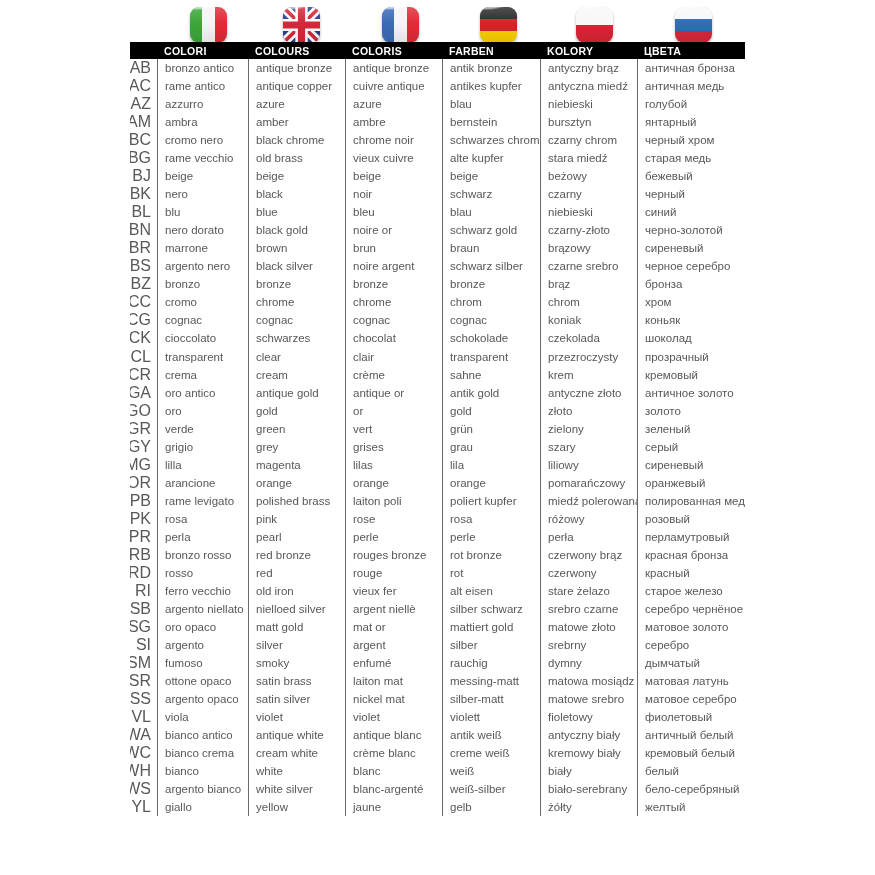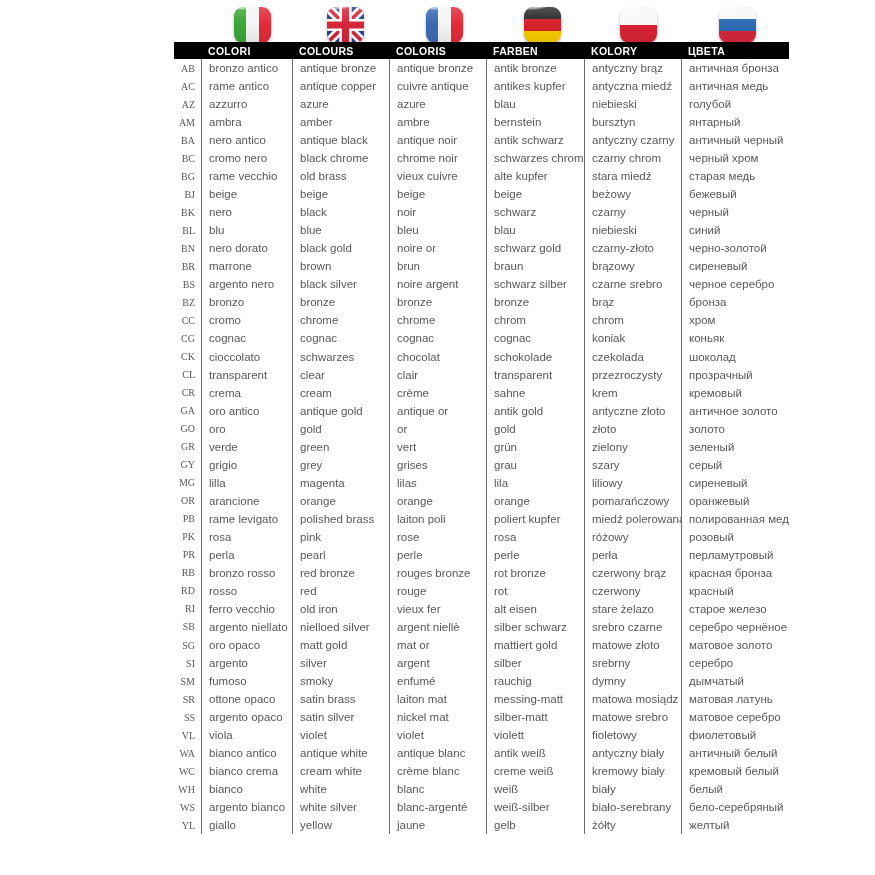--- a/index.html
+++ b/index.html
@@ -2,21 +2,21 @@
 <html><head>
 <meta charset="utf-8">
 <style>
   * { box-sizing: border-box; margin: 0; padding: 0; }
   html, body {
     width: 875px; height: 875px;
     background: #ffffff;
     font-family: "Liberation Sans", sans-serif;
     overflow: hidden;
   }
-  .stage { position: relative; width: 757px; height: 875px; margin-left: 44px; }
+  .stage { position: relative; width: 757px; height: 875px; }
 
   
   .flag {
     position: absolute;
     top: 7px;
     width: 37px; height: 36px;
     border-radius: 9px;
     overflow: hidden;
     box-shadow: 0 2px 3px rgba(0,0,0,.30), inset 0 0 2px rgba(0,0,0,.25);
   }
@@ -70,22 +70,21 @@
     display: flex;
     align-items: center;
     height: 100%;
     padding-left: 7px;
     overflow: hidden;
   }
   .cell.code {
     justify-content: flex-end;
     padding-left: 0;
     padding-right: 6px;
-    font-size: 10px;
-    font-family: Liberation Serif, serif;
+    font-size: 16px;
   }
   .cell.bordered { border-left: 1px solid #6a6a6c; }
 </style>
 </head>
 <body>
 
 <div class="stage">
 
   <div id="flag-it" class="flag">
     <div class="stripes" style="background: linear-gradient(to right, rgb(61, 166, 57) 0px, rgb(61, 166, 57) 33.4%, rgb(245, 245, 245) 33.4%, rgb(245, 245, 245) 66.7%, rgb(226, 43, 56) 66.7%);"></div>
@@ -162,29 +161,20 @@
   <div class="row grid-cols">
     <div class="cell code">AM</div>
     <div class="cell bordered">ambra</div>
     <div class="cell bordered">amber</div>
     <div class="cell bordered">ambre</div>
     <div class="cell bordered">bernstein</div>
     <div class="cell bordered">bursztyn</div>
     <div class="cell bordered">янтарный</div>
   </div>
 
-  <div class="row grid-cols">
-    <div class="cell code">BA</div>
-    <div class="cell bordered">nero antico</div>
-    <div class="cell bordered">antique black</div>
-    <div class="cell bordered">antique noir</div>
-    <div class="cell bordered">antik schwarz</div>
-    <div class="cell bordered">antyczny czarny</div>
-    <div class="cell bordered">античный черный</div>
-  </div>
 
   <div class="row grid-cols">
     <div class="cell code">BC</div>
     <div class="cell bordered">cromo nero</div>
     <div class="cell bordered">black chrome</div>
     <div class="cell bordered">chrome noir</div>
     <div class="cell bordered">schwarzes chrom</div>
     <div class="cell bordered">czarny chrom</div>
     <div class="cell bordered">черный хром</div>
   </div>

